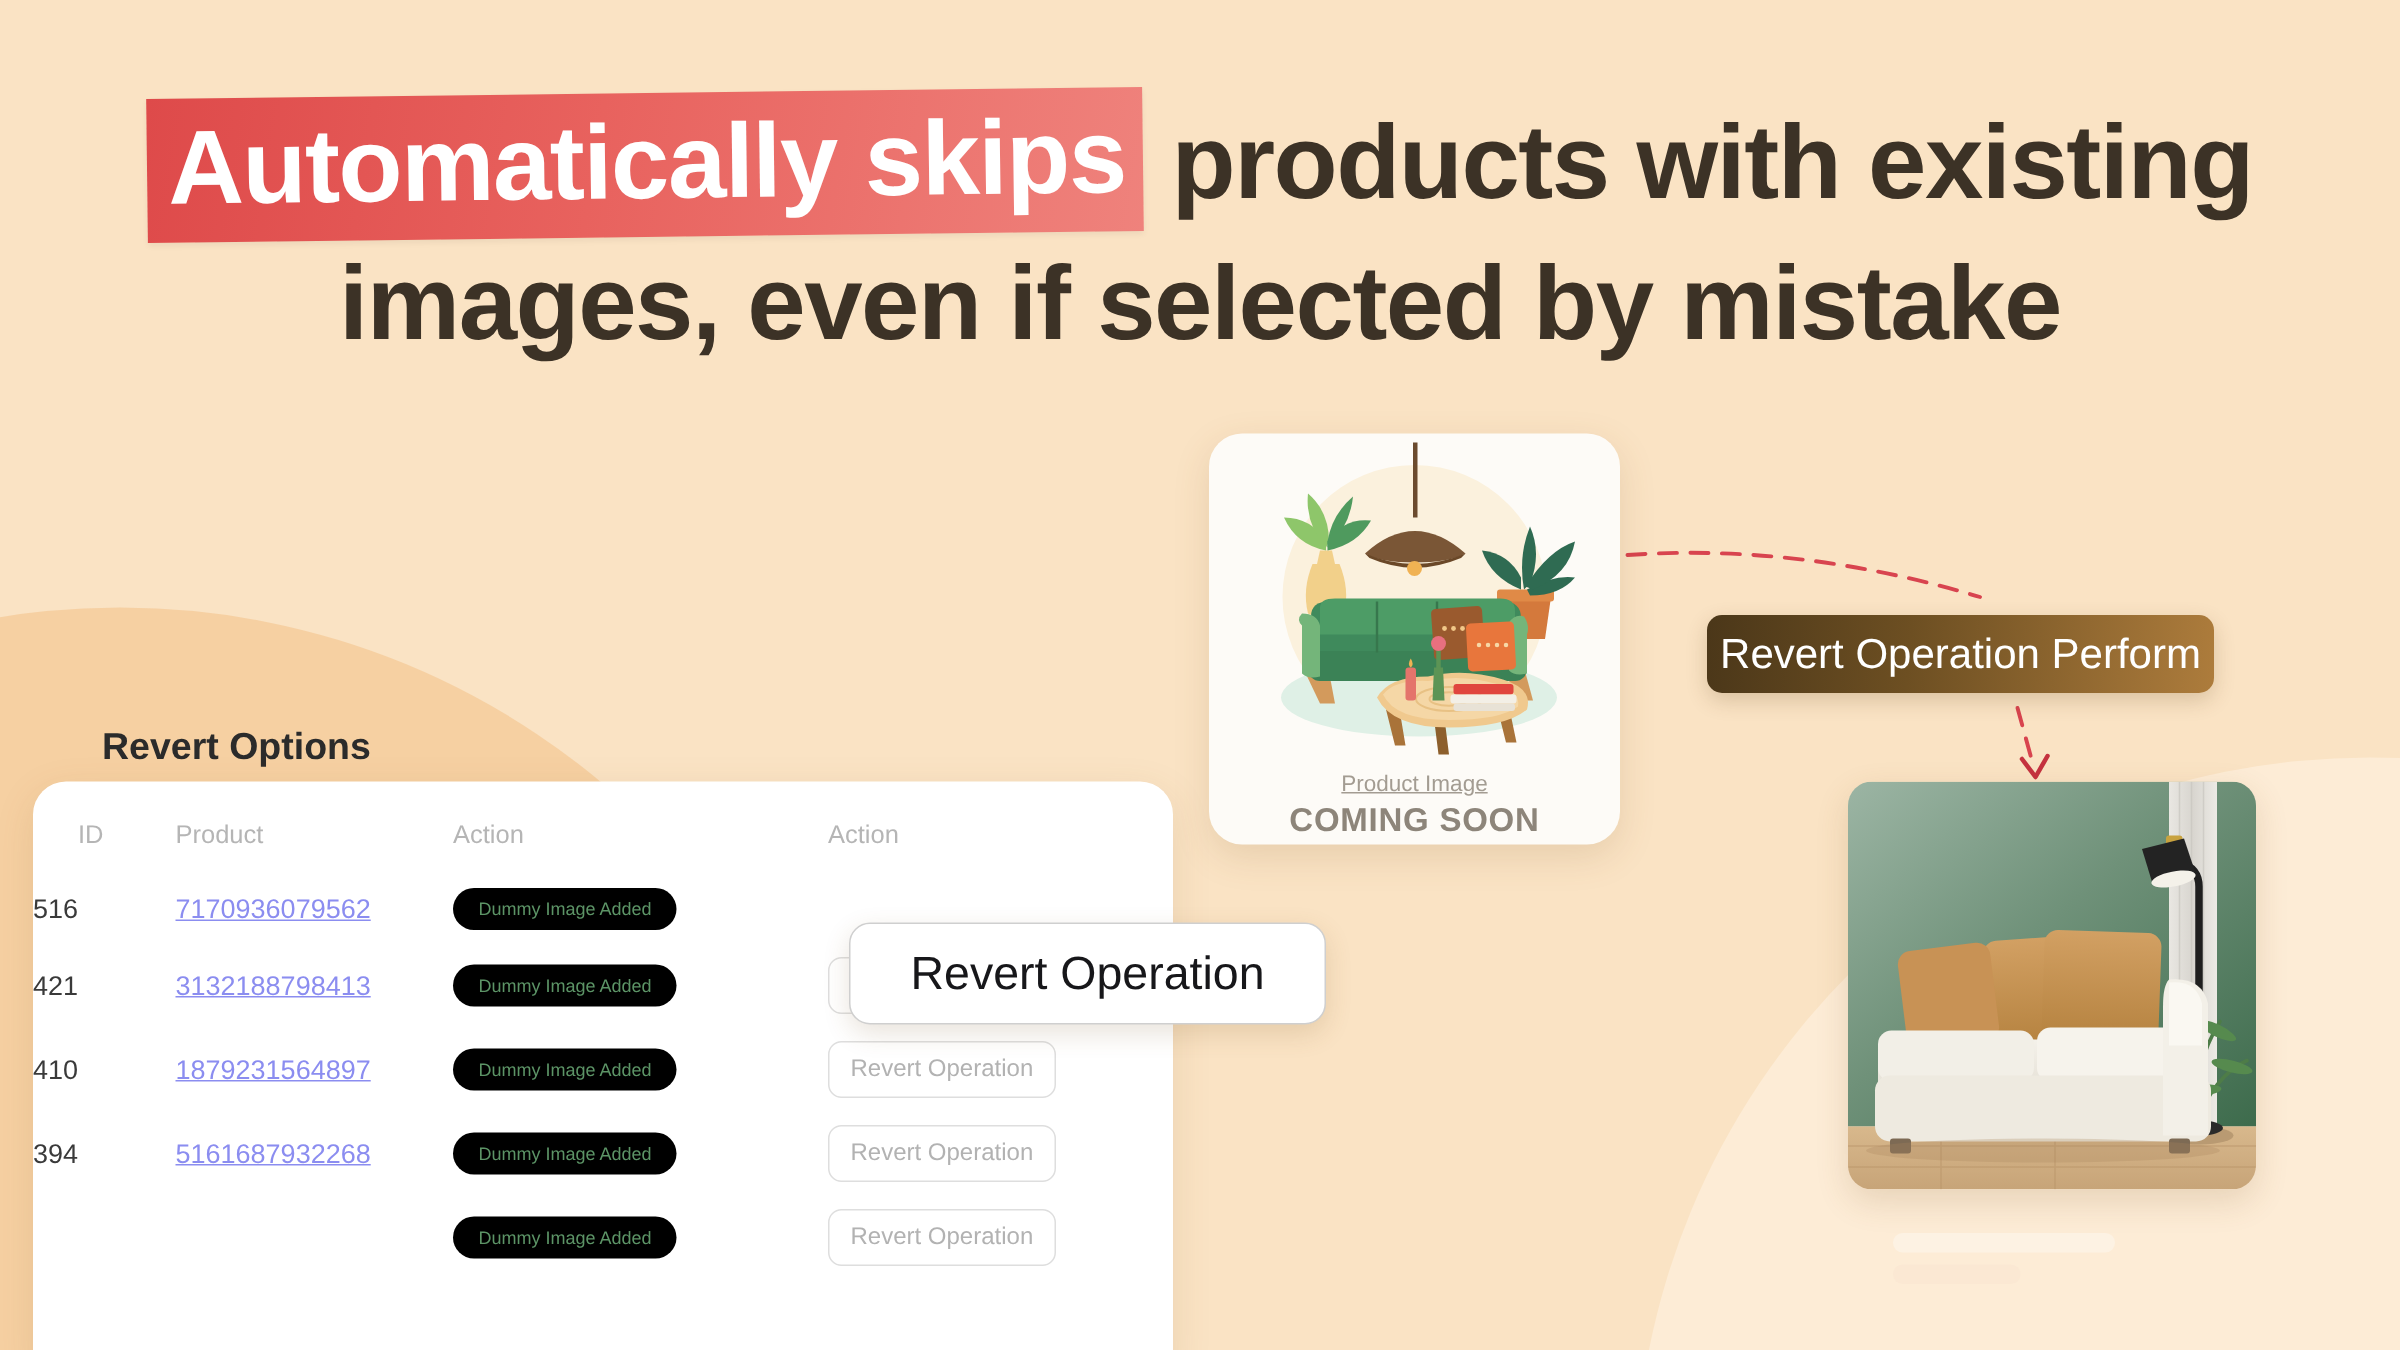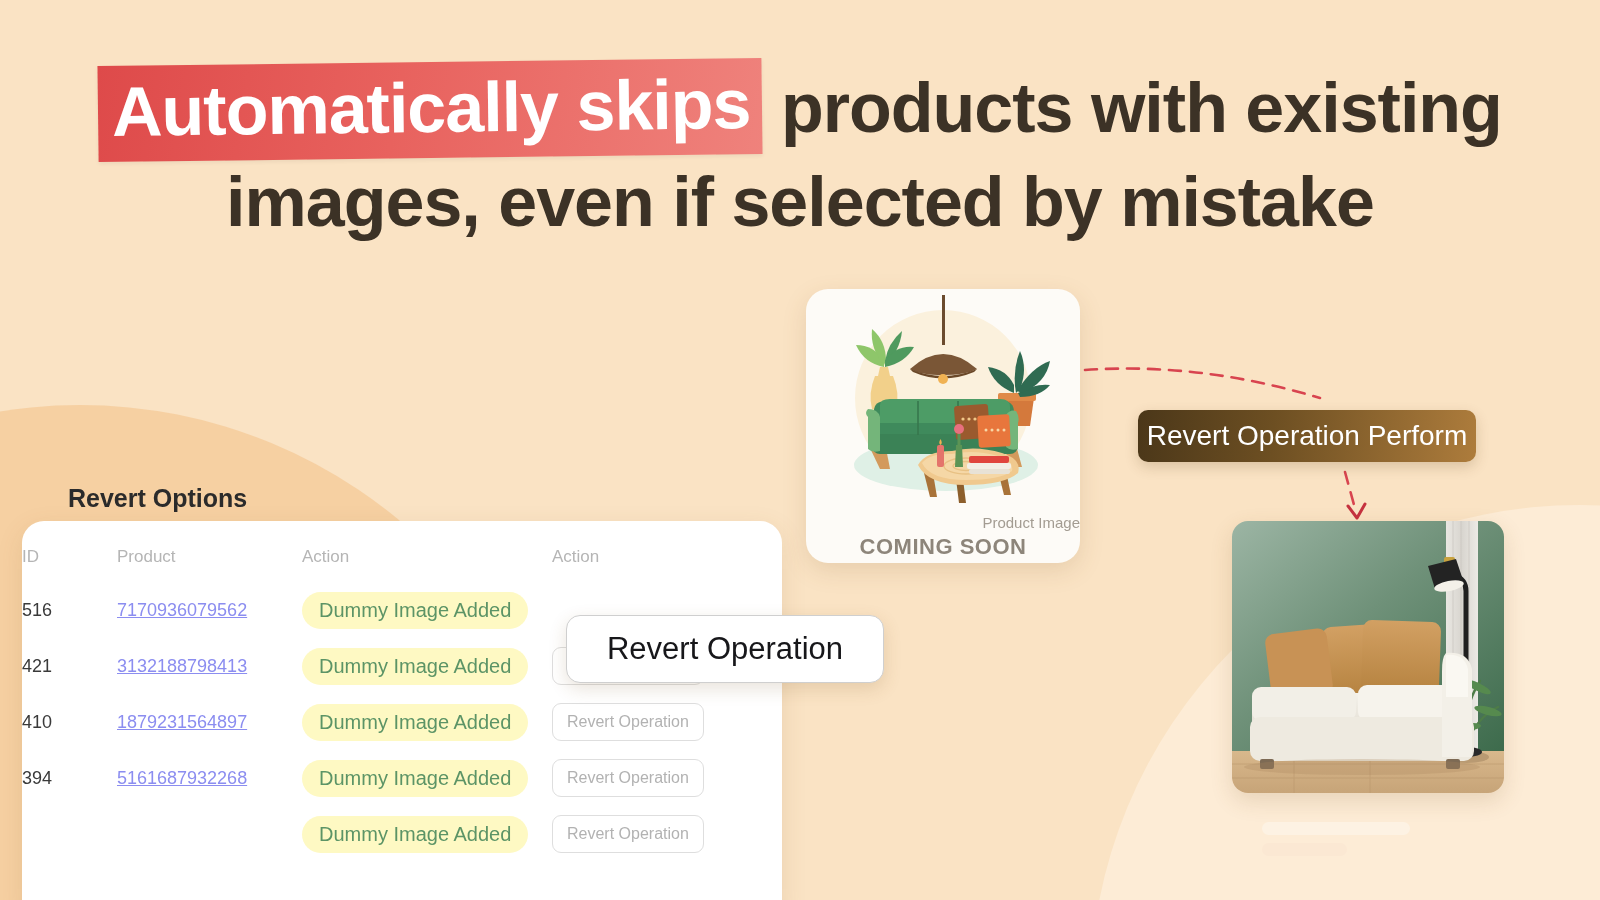--- a/index.html
+++ b/index.html
@@ -72,38 +72,38 @@
     padding:0 0 0 0;
   }
   .tbl { width:100%; border-collapse:collapse; }
   .tbl th {
     text-align:left;
     font-size:17px;
     font-weight:normal;
     color:#b5b5b5;
     padding:26px 0 16px 0;
   }
-  .tbl th.c-id   { width:95px; }
+  .tbl th.c-id   { width:95px; padding-left:30px; }
   .tbl th.c-prod { width:185px; }
   .tbl th.c-act  { width:250px; }
   .tbl td { padding:9px 0; font-size:17px; vertical-align:middle; }
   .tbl td.c-id { color:#3a3a3a; font-size:18px; }
   .prod-link {
     color:#8b8df0;
     text-decoration:underline;
     font-size:18px;
     cursor:pointer;
   }
   .pill {
     display:inline-block;
-    background:#fef9c3;
+    background:#000000;
     color:#5c9466;
     border-radius:40px;
     padding:7px 17px;
-    font-size:20px;
+    font-size:12px;
     white-space:nowrap;
   }
   .btn-revert {
     display:inline-block;
     border:1px solid #dedede;
     border-radius:9px;
     background:#fff;
     color:#b2b2b2;
     font-size:16px;
     padding:9px 14px;
@@ -134,21 +134,21 @@
     width:274px; height:274px;
     background:#fdfbf7;
     border-radius:22px;
     box-shadow:0 8px 24px rgba(130,90,40,.15);
     z-index:5;
     overflow:hidden;
   }
   .cs-illus { position:absolute; left:0; top:4px; width:274px; height:215px; }
   .cs-cap1 {
     position:absolute; left:0; top:225px; width:274px;
-    text-align:right; font-size:15px; color:#a39c92;
+    text-align:center; font-size:15px; color:#a39c92;text-decoration:underline;
   }
   .cs-cap2 {
     position:absolute; left:0; top:245px; width:274px;
     text-align:center; font-size:22px; font-weight:bold;
     color:#8d857a; letter-spacing:.5px;
   }
 
   
   .badge {
     position:absolute;

